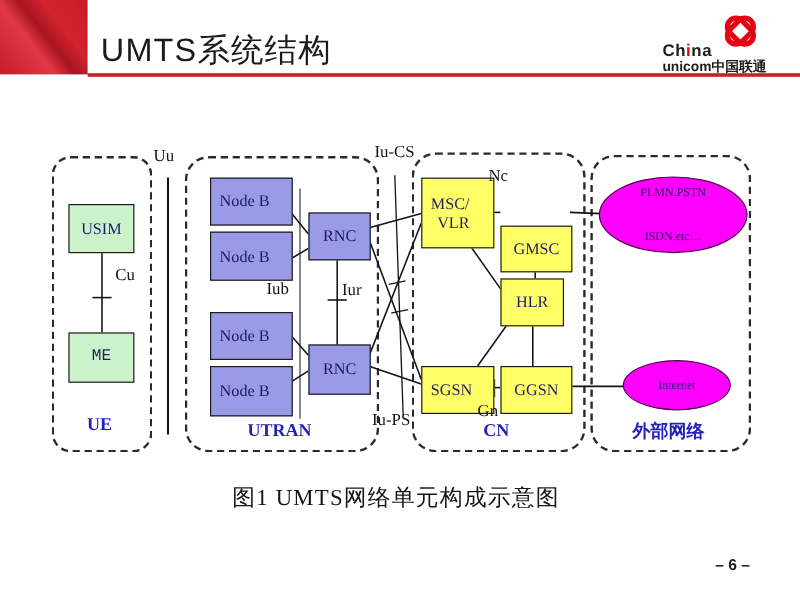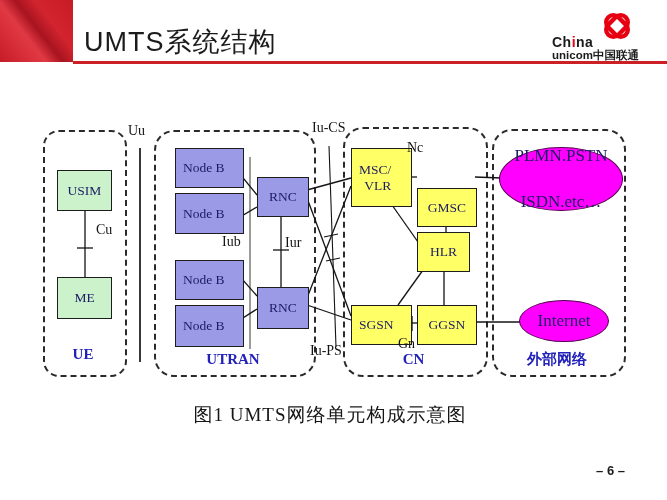--- a/index.html
+++ b/index.html
@@ -24,21 +24,21 @@
   
   .bx{position:absolute;border:1.4px solid #1d1d1d;display:flex;align-items:center;
       justify-content:center;font-size:13.5px;color:#1c1c64;line-height:1.12;z-index:3;}
   .bx.green{background:#ccf2cc;}
   .bx.purple{background:#9a9ae6;}
   .bx.yellow{background:#ffff66;text-align:right;}
   .bx.left{justify-content:flex-start;padding-left:7px;}
   
   .el{position:absolute;border:1.4px solid #55004e;border-radius:50%;background:#ff00ff;
       display:flex;flex-direction:column;align-items:center;justify-content:center;
-      color:#1c1c64;font-size:17px;line-height:1.3;z-index:3;gap:24px;}
+      color:#1c1c64;font-size:10px;line-height:1.3;z-index:3;gap:24px;}
   
   .if-label{position:absolute;font-size:14px;color:#141414;z-index:4;white-space:nowrap;}
   .svg-layer{position:absolute;left:0;top:0;z-index:2;pointer-events:none;}
   
   .caption{position:absolute;left:140px;top:402px;width:380px;text-align:center;
       font-size:19px;color:#151515;letter-spacing:1px;}
   .page-num{position:absolute;right:42px;top:463px;font-family:"Liberation Sans",sans-serif;
       font-size:13px;font-weight:bold;color:#1b1b1b;}
 </style>
 </head>
@@ -104,21 +104,21 @@
       <line x1="412" y1="316" x2="412" y2="331"></line>
 
       <line x1="475" y1="177" x2="501" y2="178"></line>
       <line x1="475" y1="322" x2="521" y2="322"></line>
     </g>
   </svg>
 
   <div class="bx green" style="left:57px;top:170px;width:53px;height:39px;">
       <span>USIM</span>
     </div>
-  <div class="bx green" style="left:57px;top:277px;width:53px;height:40px;">
+  <div class="bx green" style="left:57px;top:277px;width:53px;height:40px;font-family:Liberation Mono, monospace;">
       <span>ME</span>
     </div>
 
   <div class="bx purple left" style="left:175px;top:148px;width:60px;height:38px;">
       <span>Node B</span>
     </div>
   <div class="bx purple left" style="left:175px;top:193px;width:60px;height:39px;">
       <span>Node B</span>
     </div>
   <div class="bx purple left" style="left:175px;top:260px;width:60px;height:38px;">

